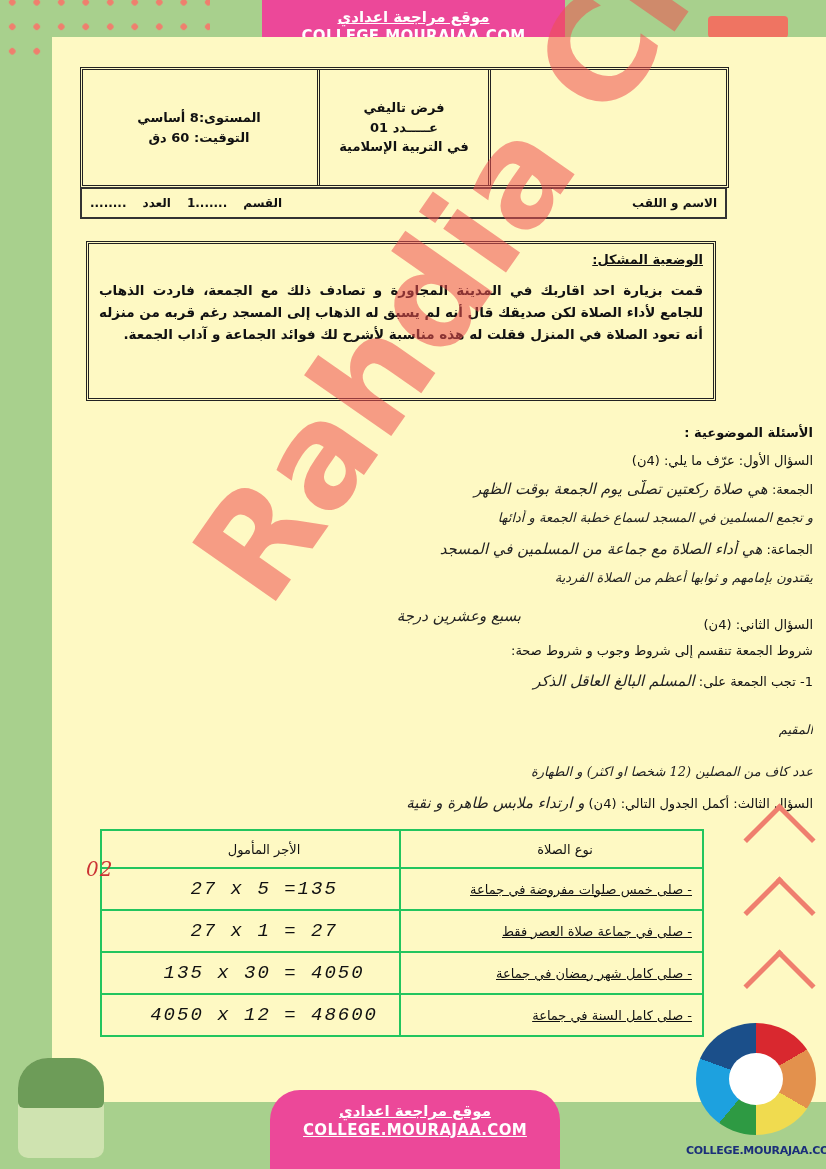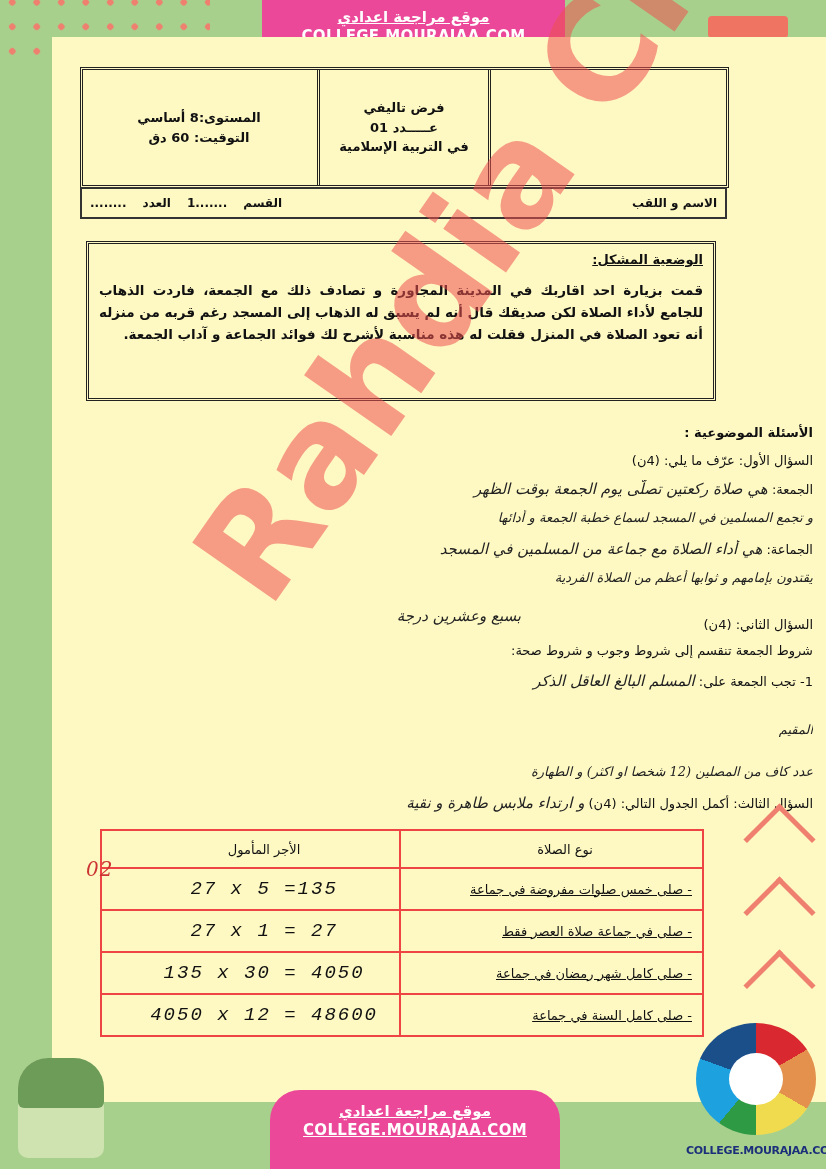--- a/index.html
+++ b/index.html
@@ -39,21 +39,21 @@
 
   .problem { position: absolute; left: 34px; top: 196px; width: 630px; height: 160px; border: 3px double #222; padding: 8px 10px; box-sizing: border-box; margin-top: 8px; }
   .problem-title { font-size: 13px; font-weight: bold; text-decoration: underline; }
   .problem-body { font-size: 13.5px; font-weight: bold; line-height: 22px; margin-top: 12px; text-align: justify; }
 
   .q { position: absolute; right: 48px; font-size: 13px; }
   .hand { font-family: "DejaVu Serif", serif; font-style: italic; color: #222; font-size: 15px; letter-spacing: 1px; }
   .line { position: absolute; right: 48px; left: 20px; font-size: 13px; white-space: nowrap; overflow: hidden; }
 
   table.grid { position: absolute; left: 48px; top: 792px; width: 604px; border-collapse: collapse; direction: rtl; }
-  table.grid td, table.grid th { border: 2px solid #ef4444; height: 38px; font-size: 13px; text-align: center; padding-left: 28px; }
+  table.grid td, table.grid th { border: 2px solid #22c55e; height: 38px; font-size: 13px; text-align: center; padding-left: 28px; }
   table.grid th { font-weight: normal; height: 34px; }
   table.grid td.calc { font-family: Liberation Mono, monospace; font-style: italic; font-size: 19px; direction: ltr; letter-spacing: 2px; }
   table.grid td.type { text-align: right; padding-right: 10px; text-decoration: underline; }
 
   .watermark { position: absolute; left: 110px; top: 500px; transform: rotate(-55deg); transform-origin: left top;
     font-size: 140px; font-weight: bold; color: rgba(239,80,80,.55); font-family: "DejaVu Sans", sans-serif; white-space: nowrap; pointer-events: none; }
 
   .chevrons { position: absolute; left: 736px; top: 792px; width: 80px; }
   .chev { width: 46px; height: 46px; border-left: 5px solid #ef7f6e; border-top: 5px solid #ef7f6e; transform: rotate(45deg); margin: 22px 0 14px 18px; }
 

